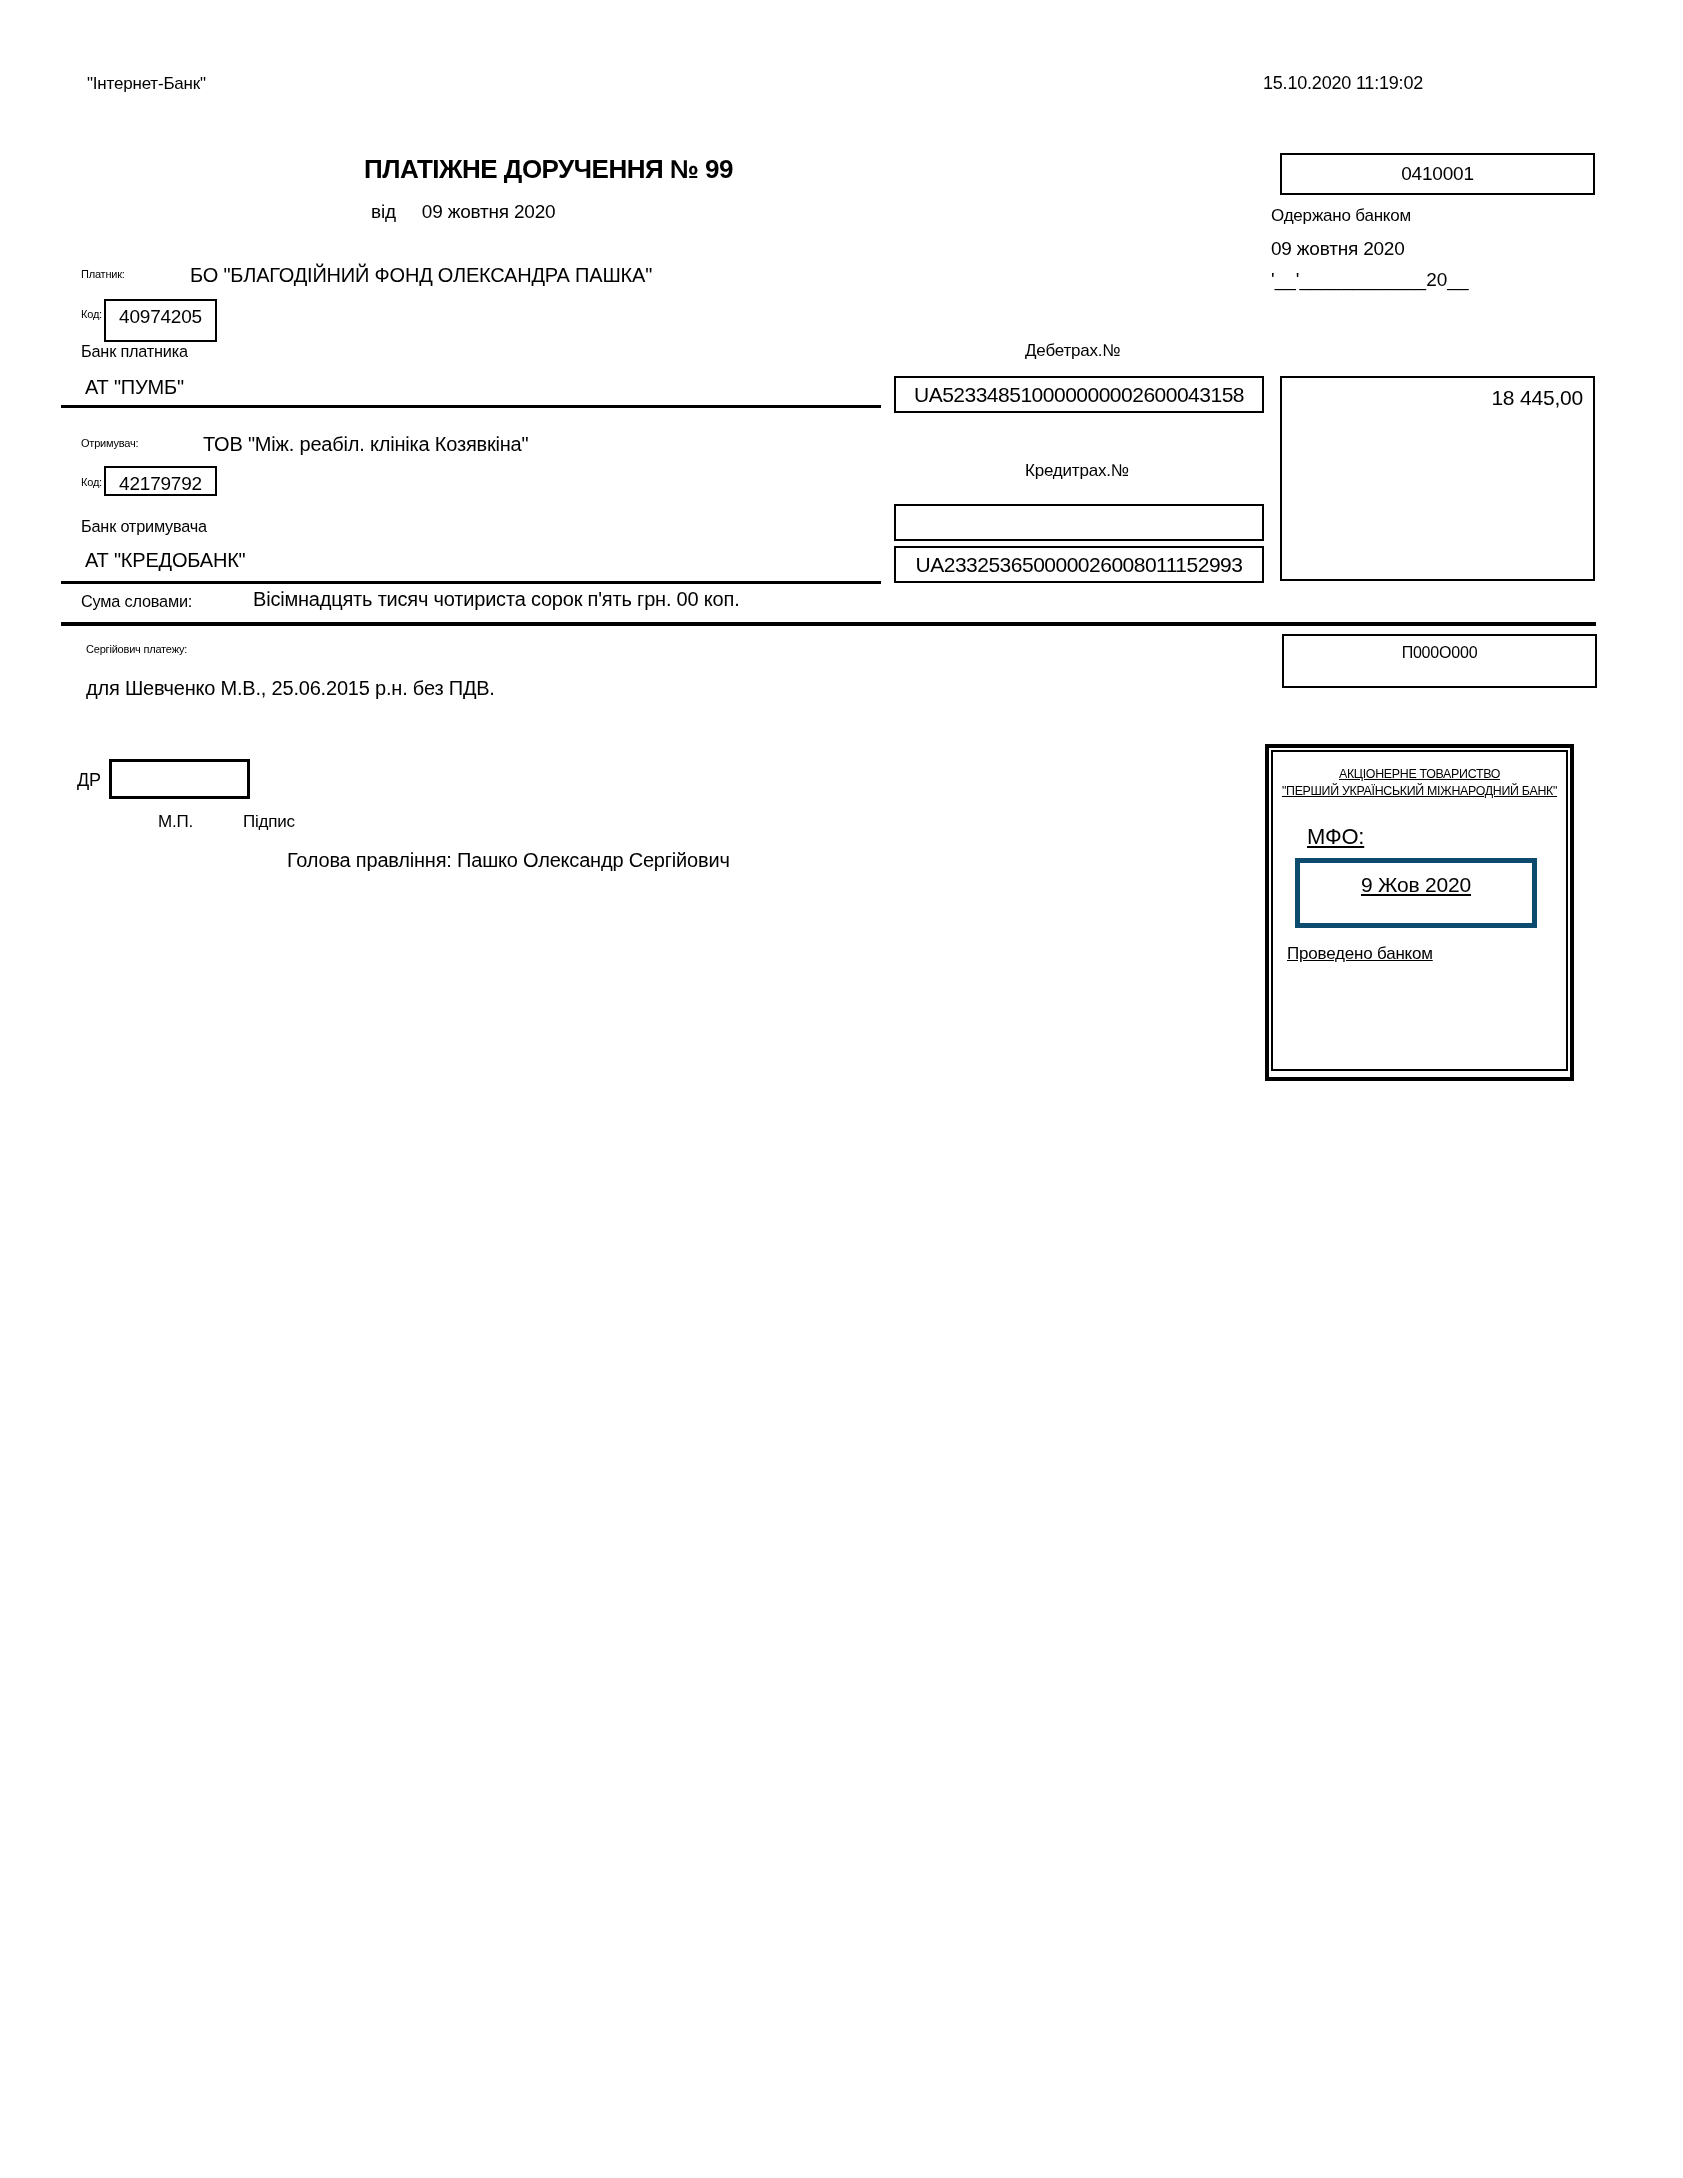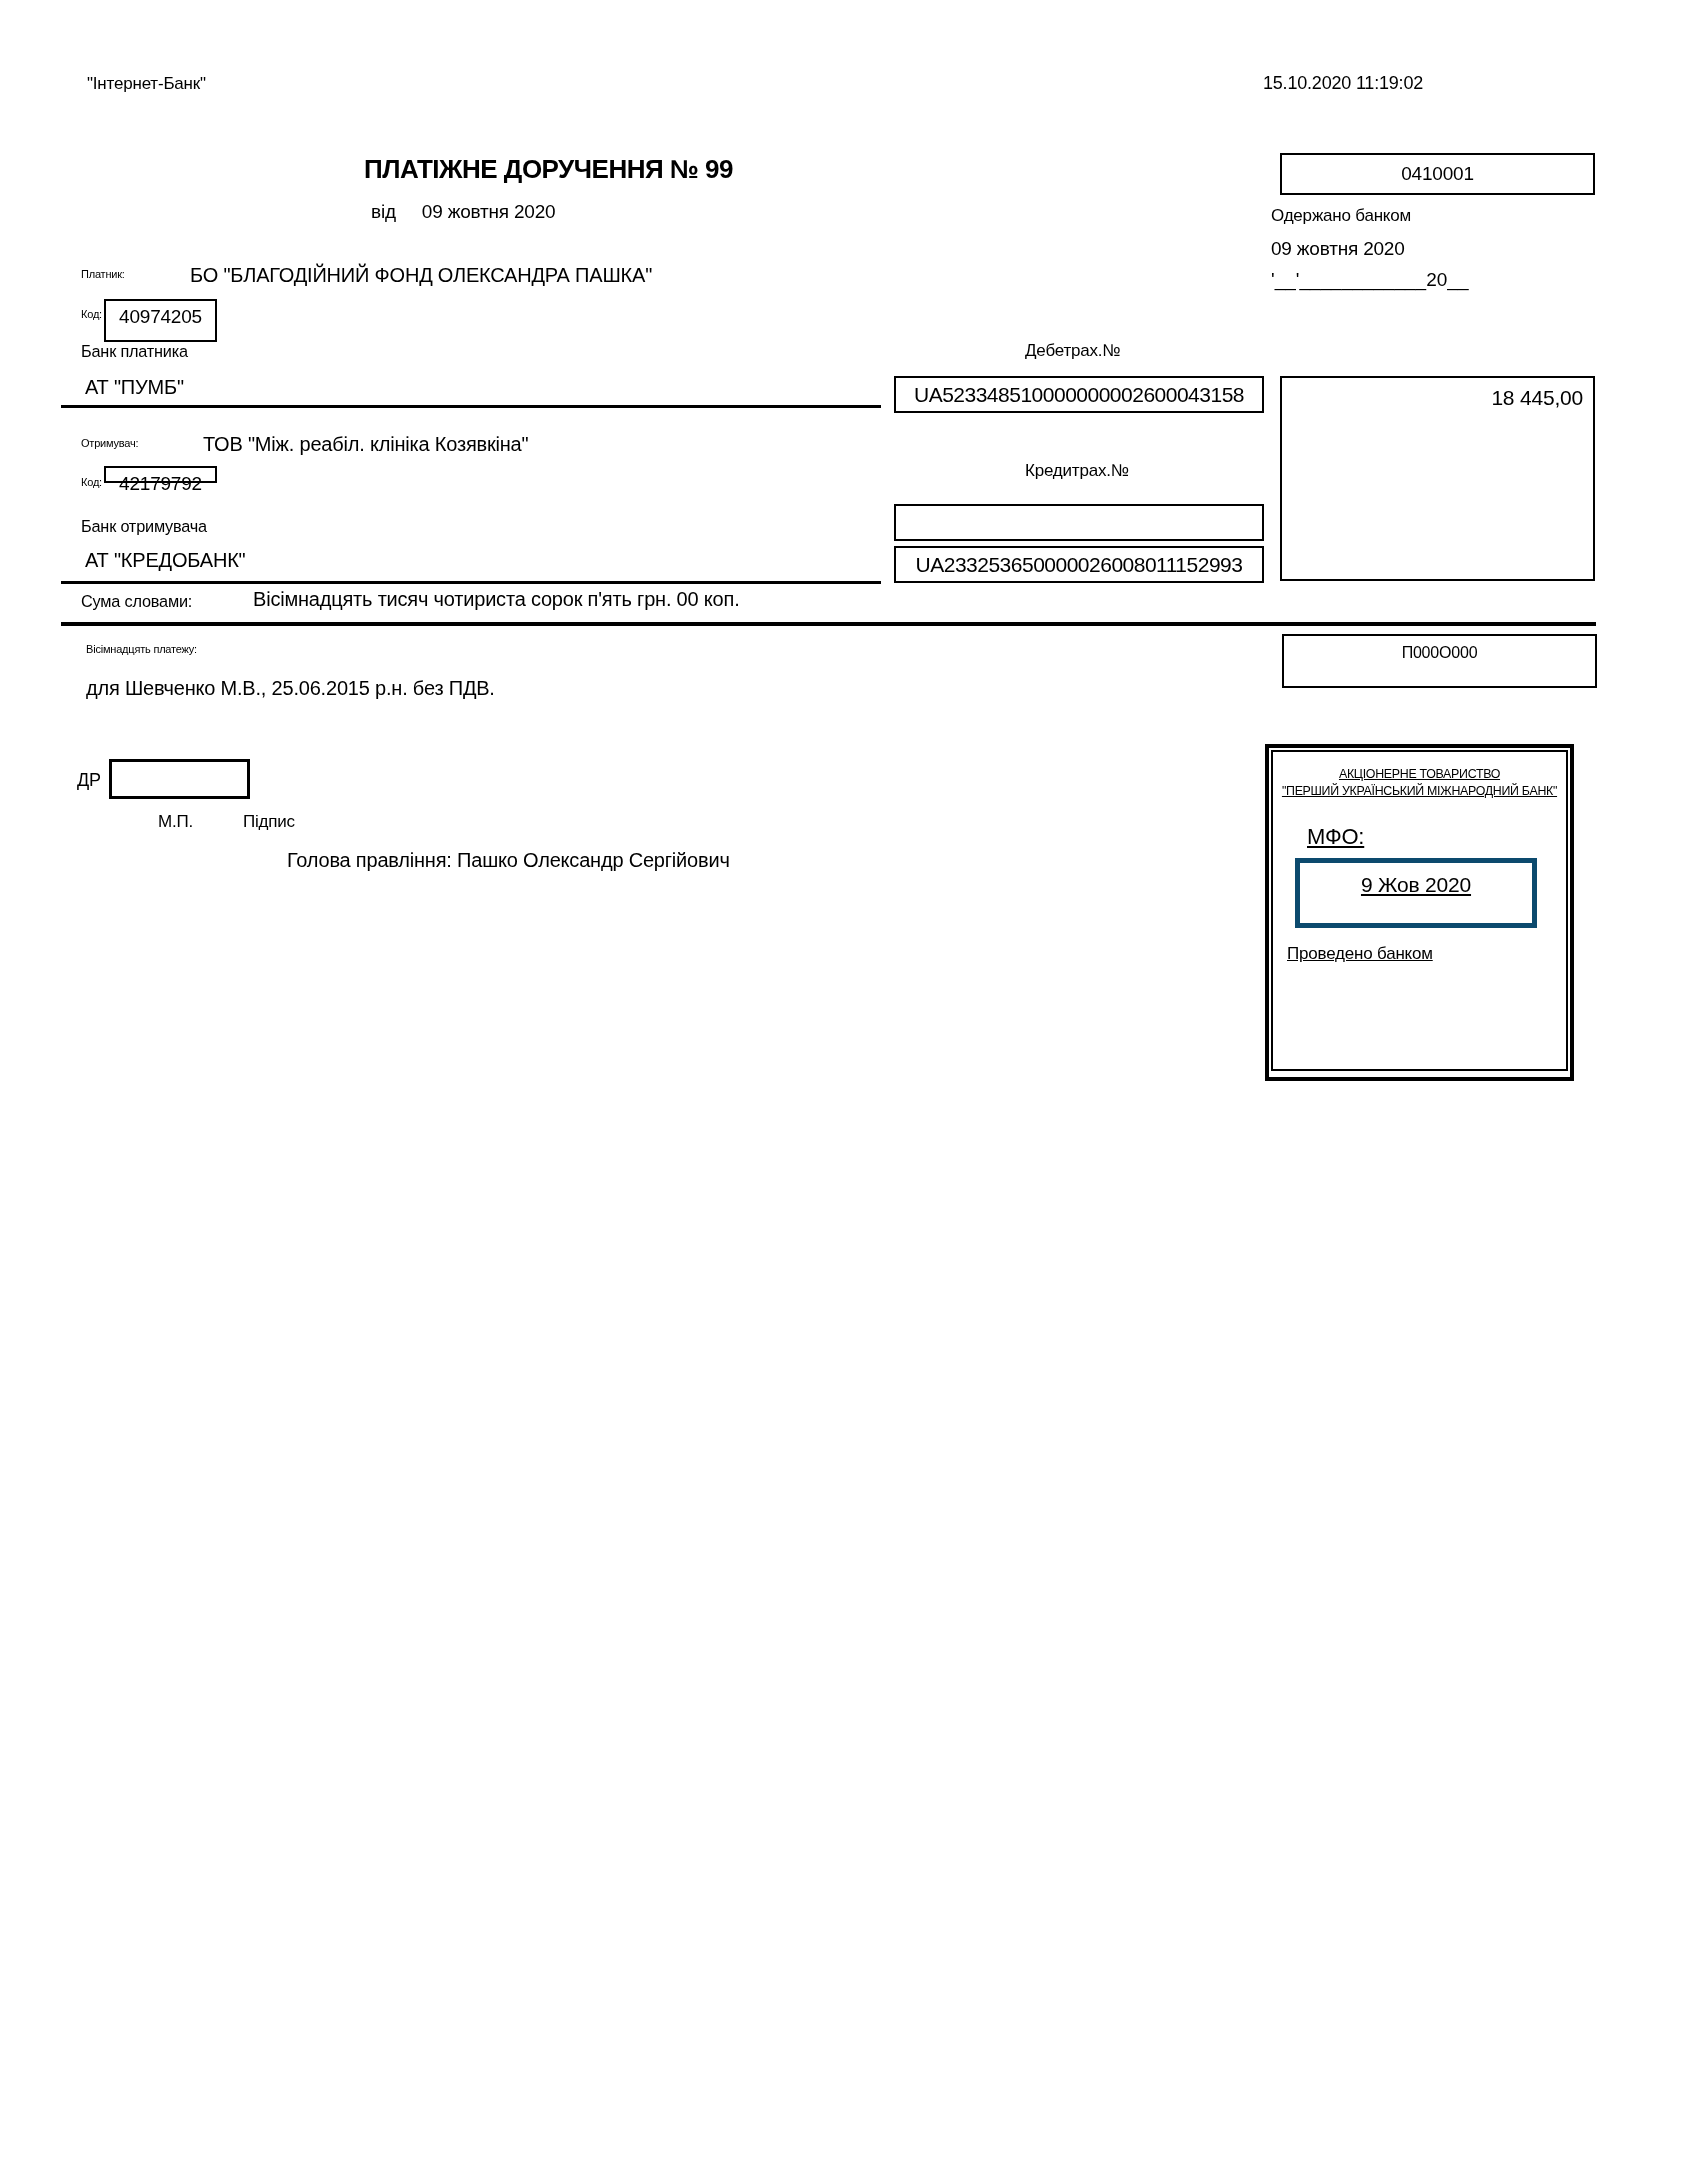--- a/index.html
+++ b/index.html
@@ -49,21 +49,21 @@
 
   
   .amount-box{left:1280px;top:376px;width:315px;height:205px;text-align:right;padding:8px 10px;font-size:21px;}
   .sum-words-label{left:81px;top:592px;font-size:16.3px;}
   .sum-words{left:253px;top:588px;}
 
   
   .payee-label{left:81px;top:437px;}
   .payee-name{left:203px;top:433px;}
   .kod2-label{left:81px;top:476px;}
-  .kod2-box{left:104px;top:466px;width:113px;height:17px;line-height:31px;font-size:19px;border-width:2.5px;}
+  .kod2-box{left:104px;top:466px;width:113px;height:30px;line-height:31px;font-size:19px;border-width:2.5px;}
   .payee-bank-label{left:81px;top:517px;font-size:16.3px;}
   .payee-bank-name{left:85px;top:549px;}
   .payee-bank-line{left:61px;top:581px;width:820px;height:3px;}
 
   
   .divider{left:61px;top:622px;width:1535px;height:4px;}
   .purpose-label{left:86px;top:643px;}
   .purpose-code-box{left:1282px;top:634px;width:315px;height:54px;line-height:34px;font-size:16px;}
   .purpose-text{left:86px;top:674px;width:1148px;font-size:20px;line-height:29px;}
 
@@ -125,21 +125,21 @@
 
 <div class="abs credit-label">Кредитрах.№</div>
 <div class="abs box credit-empty-box"></div>
 <div class="abs box credit-box mono-tight">UA233253650000026008011152993</div>
 
 <div class="abs sum-words-label">Сума словами:</div>
 <div class="abs val sum-words">Вісімнадцять тисяч чотириста сорок п'ять грн. 00 коп.</div>
 
 <div class="abs hline divider"></div>
 
-<div class="abs lbl purpose-label">Вісімнадцять платежу:</div>
+<div class="abs lbl purpose-label">Сергійович платежу:</div>
 <div class="abs box purpose-code-box">П000О000</div>
 <div class="abs purpose-text">
   <div>для Шевченко М.В., 25.06.2015 р.н. без ПДВ.</div>
 </div>
 
 <div class="abs dr-label">ДР</div>
 <div class="abs thickbox dr-box"></div>
 <div class="abs mp-label">М.П.</div>
 <div class="abs sign-label">Підпис</div>
 <div class="abs signer-line">Голова правління: Пашко Олександр Сергійович</div>

